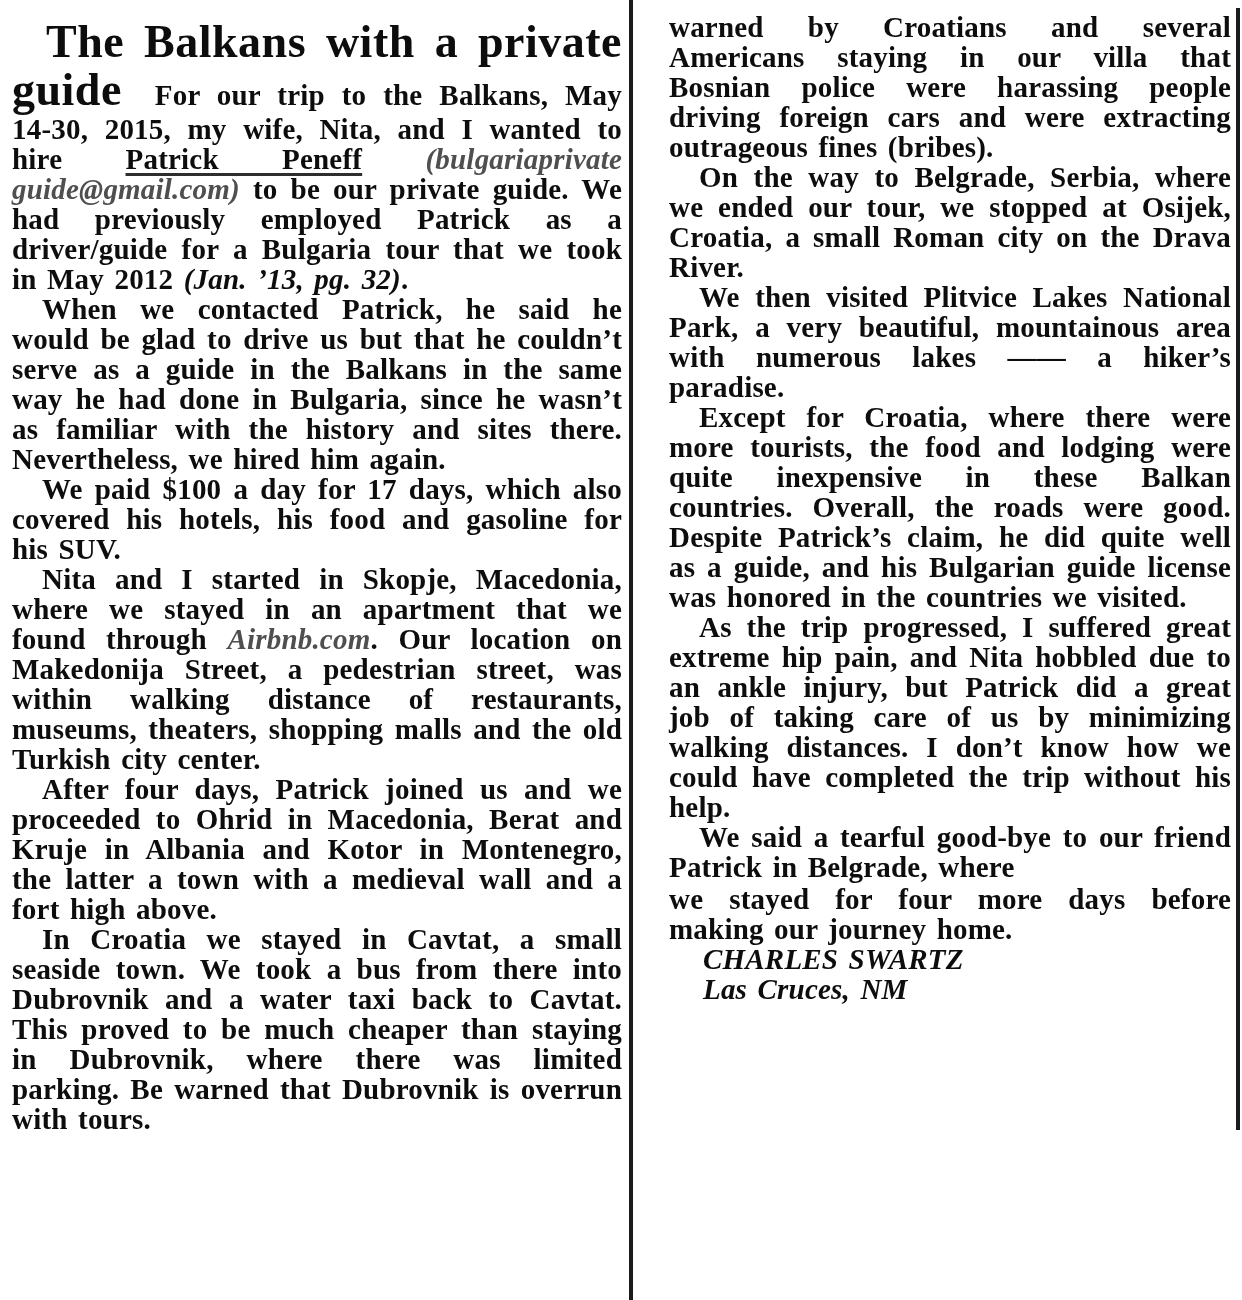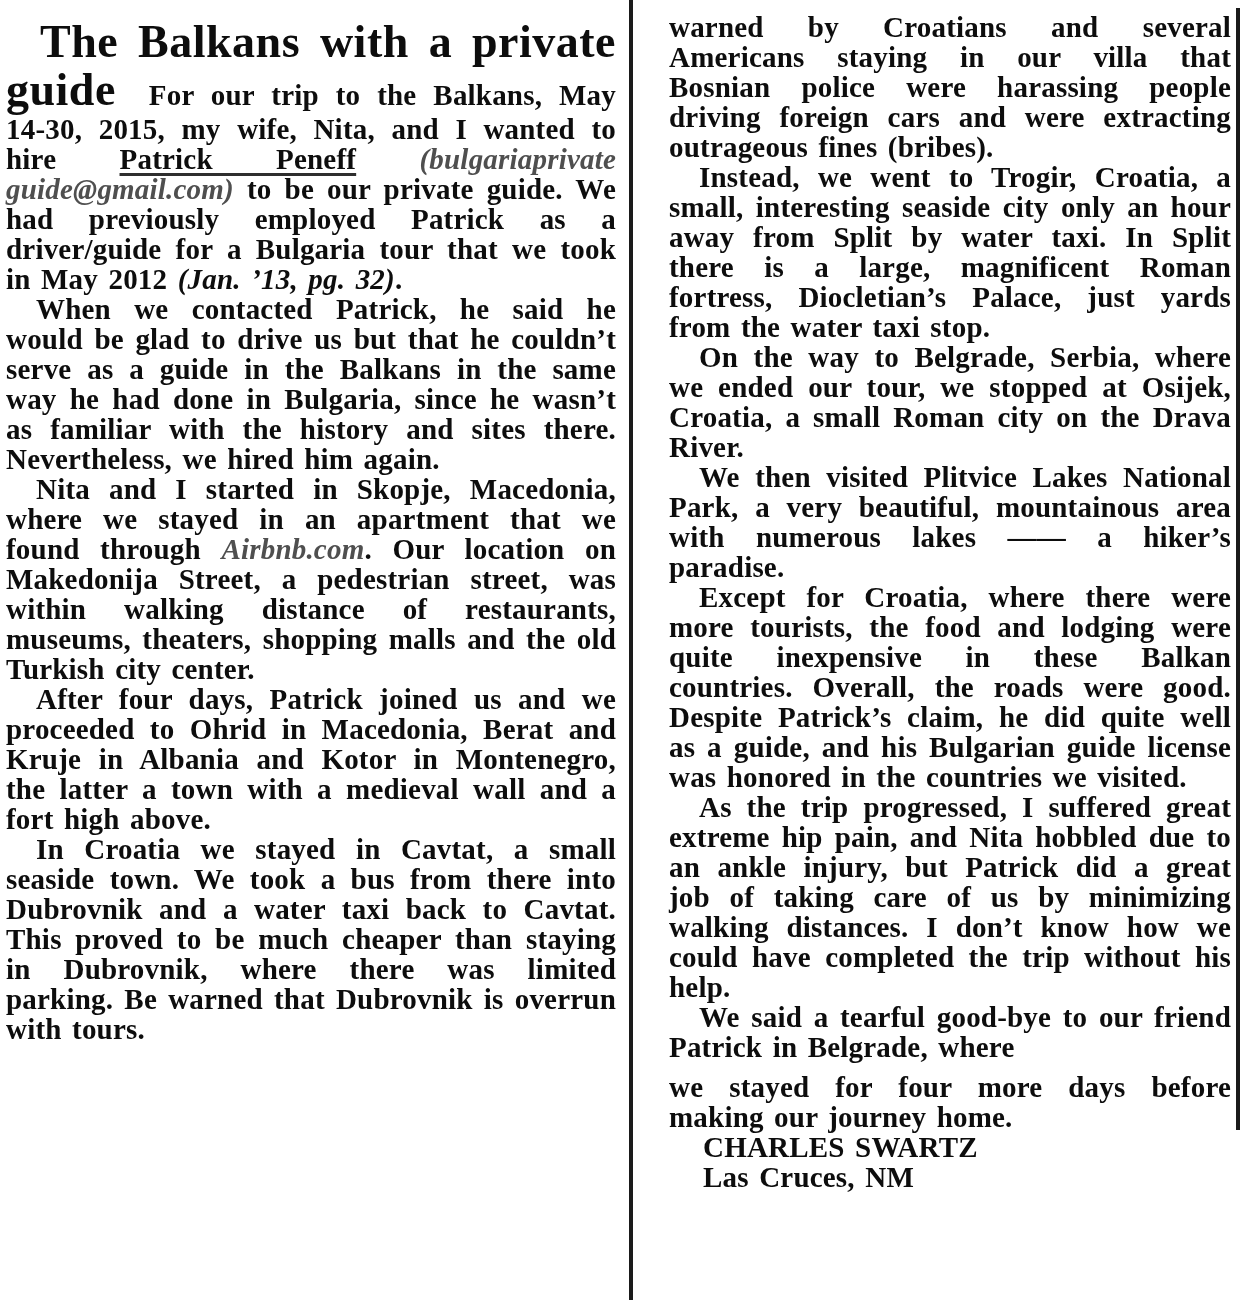--- a/index.html
+++ b/index.html
@@ -22,21 +22,21 @@
   .col {
     position: absolute;
     text-align: justify;
     font-size: 29px;
     line-height: 30px;
     font-weight: 700;
     word-spacing: 3px;
     letter-spacing: 0.2px;
   }
   .col-left {
-    left: 6px;
+    left: 12px;
     top: 18px;
     width: 610px;
   }
   .col-right {
     left: 669px;
     top: 12px;
     width: 562px;
   }
   .divider {
     position: absolute;
@@ -53,24 +53,25 @@
     width: 4px;
     height: 1122px;
     background: var(--rule, #1a1a1a);
   }
   p.para {
     margin: 0;
     padding: 0;
   }
   p.indent { text-indent: 30px; }
   p.lead { text-indent: 34px; }
-  p.gap-above { margin-top: 10px; }
+  p.gap-above { margin-top: 2px; }
   p.signature {
     text-align: left;
     text-indent: 34px;
+    font-style: italic;
   }
   .headline {
     font-size: 46px;
     line-height: 48px;
     font-weight: 700;
     letter-spacing: 0.5px;
     margin-right: 16px;
   }
   .seg-normal { }
   .seg-italic { font-style: italic; }
@@ -86,30 +87,30 @@
 </head>
 <body>
 
 <div class="page">
 
   <div class="col col-left" id="col-left">
     <p class="para lead">
       <span class="headline">The Balkans with a private guide</span><span id="lead-rest"> <span class="seg-normal">For our trip to the Balkans, May 14-30, 2015, my wife, Nita, and I wanted to hire </span><span class="seg-underline">Patrick Peneff</span><span class="seg-normal"> </span><span class="seg-italic-gray">(bulgariaprivate guide@gmail.com)</span><span class="seg-normal"> to be our private guide. We had previously employed Patrick as a driver/guide for a Bulgaria tour that we took in May 2012 </span><span class="seg-italic">(Jan. ’13, pg. 32)</span><span class="seg-normal">.</span></span>
     </p>
   <p class="para indent"><span class="seg-normal">When we contacted Patrick, he said he would be glad to drive us but that he couldn’t serve as a guide in the Balkans in the same way he had done in Bulgaria, since he wasn’t as familiar with the history and sites there. Nevertheless, we hired him again.</span></p>
+      <p class="para indent"><span class="seg-normal">We paid $100 a day for 17 days, which also covered his hotels, his food and gasoline for his SUV.</span></p>
       <p class="para indent"><span class="seg-normal">Nita and I started in Skopje, Macedonia, where we stayed in an apartment that we found through </span><span class="seg-italic-gray">Airbnb.com</span><span class="seg-normal">. Our location on Makedonija Street, a pedestrian street, was within walking distance of restaurants, museums, theaters, shopping malls and the old Turkish city center.</span></p>
       <p class="para indent"><span class="seg-normal">After four days, Patrick joined us and we proceeded to Ohrid in Macedonia, Berat and Kruje in Albania and Kotor in Montenegro, the latter a town with a medieval wall and a fort high above.</span></p>
       <p class="para indent"><span class="seg-normal">In Croatia we stayed in Cavtat, a small seaside town. We took a bus from there into Dubrovnik and a water taxi back to Cavtat. This proved to be much cheaper than staying in Dubrovnik, where there was limited parking. Be warned that Dubrovnik is overrun with tours.</span></p>
     </div>
 
   <div class="divider"></div>
 
   <div class="col col-right" id="col-right">
       <p class="para"><span class="seg-normal">warned by Croatians and several Americans staying in our villa that Bosnian police were harassing people driving foreign cars and were extracting outrageous fines (bribes).</span></p>
-      <p class="para indent"><span class="seg-normal">Instead, we went to Trogir, Croatia, a small, interesting seaside city only an hour away from Split by water taxi. In Split there is a large, magnificent Roman fortress, Diocletian’s Palace, just yards from the water taxi stop.</span></p>
       <p class="para indent"><span class="seg-normal">On the way to Belgrade, Serbia, where we ended our tour, we stopped at Osijek, Croatia, a small Roman city on the Drava River.</span></p>
       <p class="para indent"><span class="seg-normal">We then visited Plitvice Lakes National Park, a very beautiful, mountainous area with numerous lakes —— a hiker’s paradise.</span></p>
       <p class="para indent"><span class="seg-normal">Except for Croatia, where there were more tourists, the food and lodging were quite inexpensive in these Balkan countries. Overall, the roads were good. Despite Patrick’s claim, he did quite well as a guide, and his Bulgarian guide license was honored in the countries we visited.</span></p>
       <p class="para indent"><span class="seg-normal">As the trip progressed, I suffered great extreme hip pain, and Nita hobbled due to an ankle injury, but Patrick did a great job of taking care of us by minimizing walking distances. I don’t know how we could have completed the trip without his help.</span></p>
       <p class="para indent"><span class="seg-normal">We said a tearful good-bye to our friend Patrick in Belgrade, where</span></p>
       <p class="para gap-above"><span class="seg-normal">we stayed for four more days before making our journey home.</span></p>
       <p class="para signature"><span class="seg-bold">CHARLES SWARTZ</span></p>
       <p class="para signature"><span class="seg-bold">Las Cruces, NM</span></p>
     </div>
 

